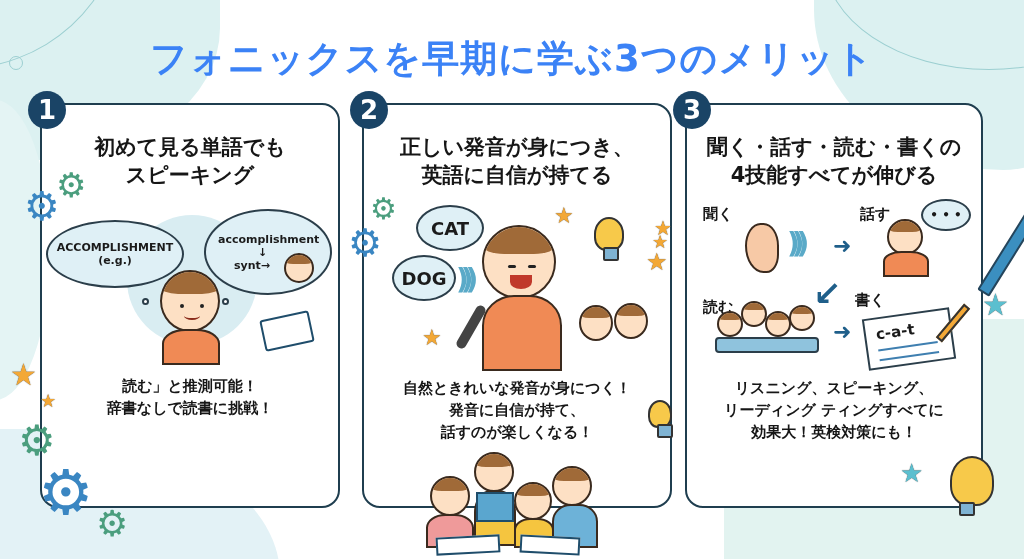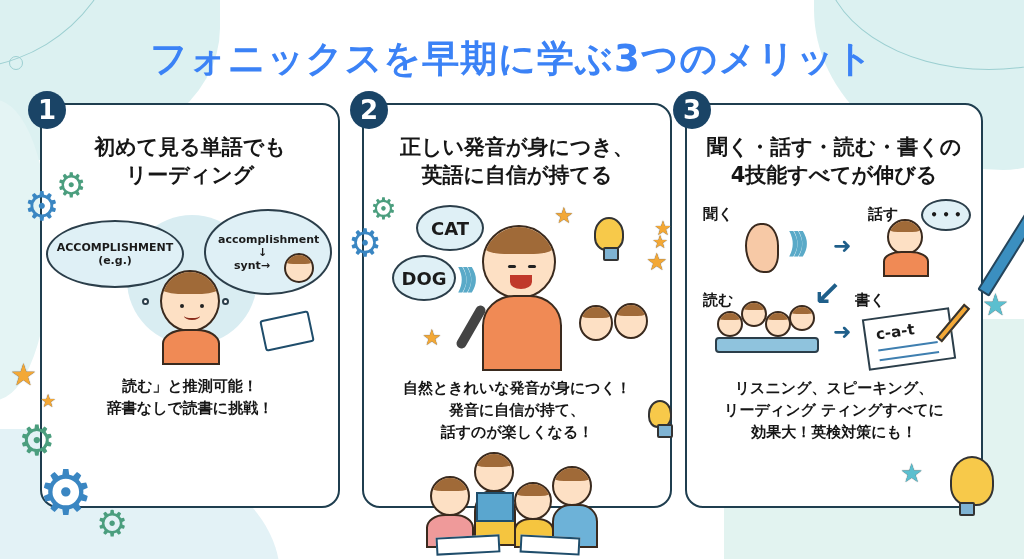--- a/index.html
+++ b/index.html
@@ -129,21 +129,21 @@
 <div class="deco-line line-tl"></div>
 <div class="deco-line line-tr"></div>
 <div class="ring" style="left:9px;top:56px;"></div>
 
 <h1 class="title">フォニックスを早期に学ぶ3つのメリット</h1>
 
 <section class="panel p1">
   <div class="badge">1</div>
   <h2 class="heading">
     <span>初めて見る単語でも</span>
-    <span>リーディング</span>
+    <span>スピーキング</span>
   </h2>
 
   <div class="abs" style="left:85px;top:110px;width:130px;height:130px;border-radius:50%;background:#d9edf2;"></div>
   <div class="cloud" style="left:4px;top:115px;width:138px;height:68px;font-size:11px;">
     <span>ACCOMPLISHMENT</span>
     <span>(e.g.)</span>
   </div>
   <div class="cloud" style="left:162px;top:104px;width:128px;height:86px;font-size:11px;align-items:flex-start;padding-left:12px;">
     <span>accomplishment</span>
     <span style="margin-left:40px;">↓</span>
@@ -201,26 +201,26 @@
   <div class="badge">3</div>
   <h2 class="heading">
     <span>聞く・話す・読む・書くの</span>
     <span>4技能すべてが伸びる</span>
   </h2>
 
   <div class="label-small" style="left:16px;top:100px;">聞く</div>
   <div class="ear" style="left:58px;top:118px;"></div>
   <div class="waves" style="left:100px;top:122px;">)))</div>
   <div class="arrow" style="left:146px;top:128px;font-size:22px;">➜</div>
-  <div class="label-small" style="left:164px;top:100px;padding-left:17px;">話す</div>
+  <div class="label-small" style="left:156px;top:100px;padding-left:17px;">話す</div>
   <div class="face" style="left:200px;top:114px;width:36px;height:36px;"></div>
   <div class="body-shirt orange" style="left:196px;top:146px;width:46px;height:26px;"></div>
   <div class="bubble" style="left:234px;top:94px;width:50px;height:32px;font-size:12px;">• • •</div>
   <div class="arrow" style="left:126px;top:168px;font-size:34px;">↙</div>
-  <div class="label-small" style="left:16px;top:186px;">読む</div>
+  <div class="label-small" style="left:16px;top:193px;">読む</div>
   <div class="face" style="left:30px;top:206px;width:26px;height:26px;"></div>
   <div class="face" style="left:54px;top:196px;width:26px;height:26px;"></div>
   <div class="face" style="left:78px;top:206px;width:26px;height:26px;"></div>
   <div class="face" style="left:102px;top:200px;width:26px;height:26px;"></div>
   <div class="abs" style="left:28px;top:232px;width:104px;height:16px;background:#8fc3dd;border:2px solid #2b3e4a;border-radius:4px;"></div>
   <div class="arrow" style="left:146px;top:214px;font-size:22px;">➜</div>
   <div class="label-small" style="left:168px;top:186px;text-align:right;">書く</div>
   <div class="paper" style="left:178px;top:208px;">c-a-t</div>
   <div class="abs" style="left:262px;top:196px;width:8px;height:44px;background:#f3a836;border:2px solid #333;transform:rotate(40deg);"></div>
 

